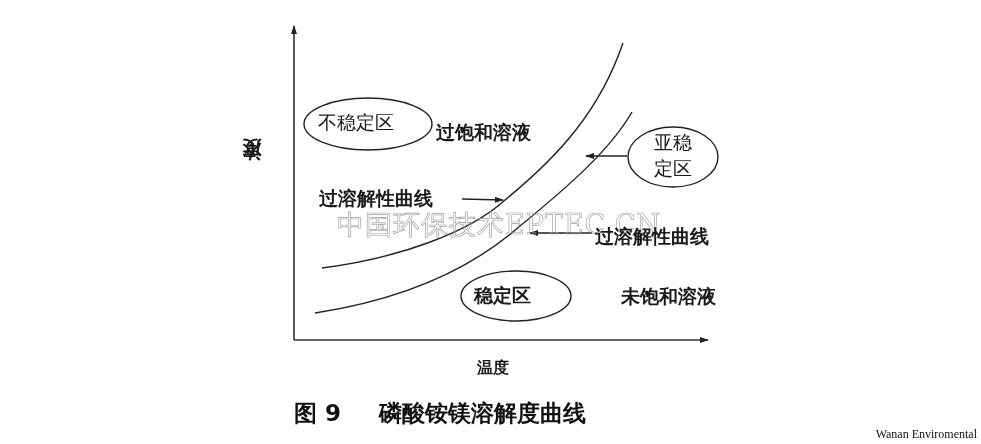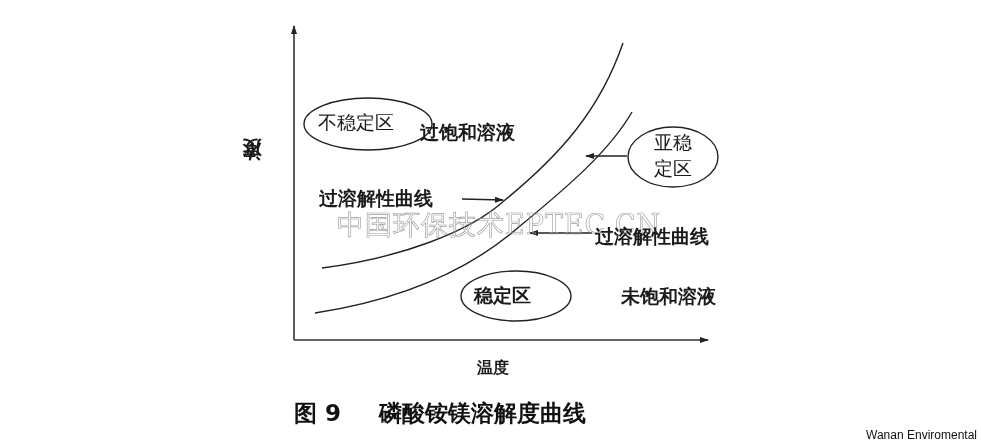--- a/index.html
+++ b/index.html
@@ -9,21 +9,21 @@
     .lbl { position: absolute; white-space: nowrap; font-size: 19px; line-height: 1; }
     .bold { font-weight: bold; }
     .ylabel { position: absolute; left: 238px; top: 172px; font-size: 19px; font-weight: bold;
               writing-mode: vertical-rl; transform: rotate(180deg); letter-spacing: 2px; }
     .watermark { position: absolute; left: 337px; top: 207px; font-size: 27px; color: transparent;
                  -webkit-text-stroke: 0.6px #9a9a9a; font-family: "DejaVu Serif", serif; letter-spacing: 1px; }
     .caption { position: absolute; left: 294px; top: 398px; font-size: 23px; font-weight: bold;
                font-family: "DejaVu Sans", sans-serif; color: #111; }
     .caption .num { margin-right: 38px; }
     .credit { position: absolute; right: 4px; bottom: 2px; font-size: 12px;
-              font-family: Liberation Sans, sans-serif; color: #111; }
+              font-family: Liberation Serif, serif; color: #111; }
   </style>
 </head>
 <body>
 
 <svg id="diagram" width="981" height="444" viewBox="0 0 981 444">
   <defs>
     <marker id="arrow" markerWidth="10" markerHeight="8" refX="8" refY="4" orient="auto" markerUnits="userSpaceOnUse">
       <path d="M0,1 L9,4 L0,7 Z" fill="#222"></path>
     </marker>
   </defs>
@@ -43,21 +43,21 @@
   <line x1="627" y1="156" x2="586" y2="156" stroke="#222" stroke-width="1.3" marker-end="url(#arrow)"></line>
 
   <ellipse cx="368" cy="124" rx="64" ry="26" fill="none" stroke="#222" stroke-width="1.4"></ellipse>
   <ellipse cx="673" cy="157" rx="45" ry="30" fill="none" stroke="#222" stroke-width="1.4"></ellipse>
   <ellipse cx="516" cy="296" rx="55" ry="25" fill="none" stroke="#222" stroke-width="1.4"></ellipse>
 </svg>
 
 <div class="watermark">中国环保技术EPTEC.CN</div>
 
 <div class="lbl" style="left:318px; top:113px;">不稳定区</div>
-<div class="lbl bold" style="left:420px; top:123px;font-family:Liberation Serif, serif;">过饱和溶液</div>
+<div class="lbl bold" style="left:436px; top:123px;font-family:Liberation Serif, serif;">过饱和溶液</div>
 <div class="lbl" style="left:654px; top:133px;">亚稳</div>
 <div class="lbl" style="left:654px; top:159px;">定区</div>
 <div class="lbl bold" style="left:319px; top:189px;">过溶解性曲线</div>
 <div class="lbl bold" style="left:595px; top:227px;">过溶解性曲线</div>
 <div class="lbl bold" style="left:474px; top:286px;">稳定区</div>
 <div class="lbl bold" style="left:577px; top:287px;margin-left:44px;">未饱和溶液</div>
 
 <div class="ylabel">浓度</div>
 <div class="lbl bold" style="left:477px; top:360px; font-size:16px;">温度</div>
 

